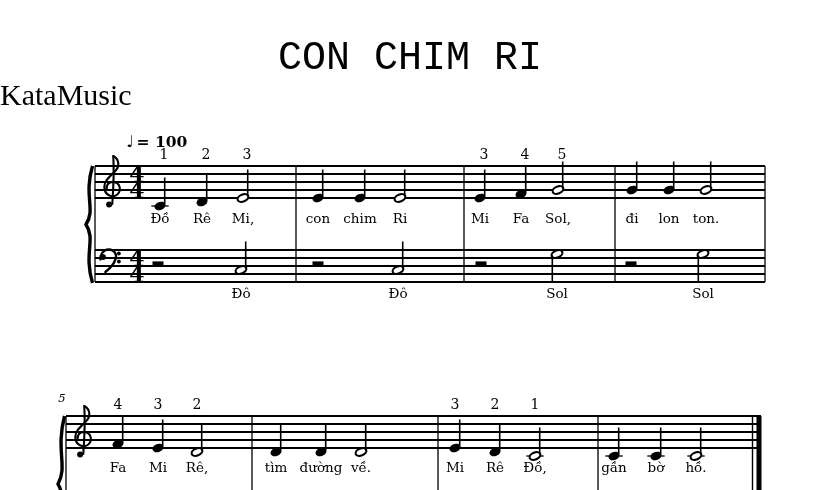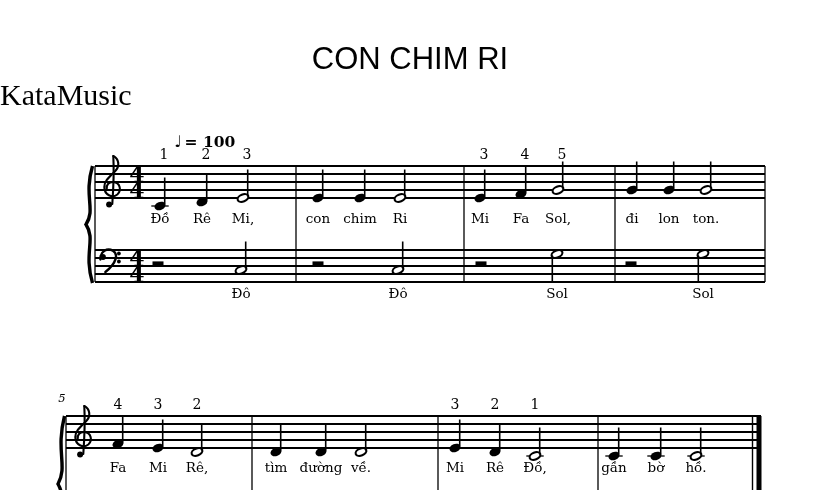--- a/index.html
+++ b/index.html
@@ -1,22 +1,22 @@
 <!DOCTYPE html>
 <html><head>
 <meta charset="utf-8">
 <style>
   html,body{margin:0;padding:0;background:#fff;}
   .page{position:relative;width:820px;height:490px;background:#fff;overflow:hidden;
         font-family:"DejaVu Serif","Liberation Serif",serif;color:#000;}
   .title{position:absolute;left:0;top:42px;width:820px;text-align:center;
-         font-size:31px;line-height:34px;font-family:Liberation Sans, sans-serif;}
+         font-size:40px;line-height:34px;font-family:Liberation Mono, monospace;}
   .subtitle{position:absolute;left:0;top:79px;width:820px;text-align:left;
          font-size:30px;line-height:32px;font-family:"Liberation Serif","DejaVu Serif",serif;}
-  .tempo{position:absolute;left:126px;top:132px;font-weight:bold;font-size:15.5px;line-height:20px;margin-left:48px;}
+  .tempo{position:absolute;left:126px;top:132px;font-weight:bold;font-size:15.5px;line-height:20px;}
   .tempo .beat{font-family:"DejaVu Sans",sans-serif;font-size:16px;margin-right:3px;}
   .tempo .eq{font-family:"DejaVu Serif","Liberation Serif",serif;}
   svg{position:absolute;left:0;top:0;}
   text{user-select:none;}
 </style>
 </head>
 <body>
 
 <div class="page">
   <div class="title">CON CHIM RI</div>

